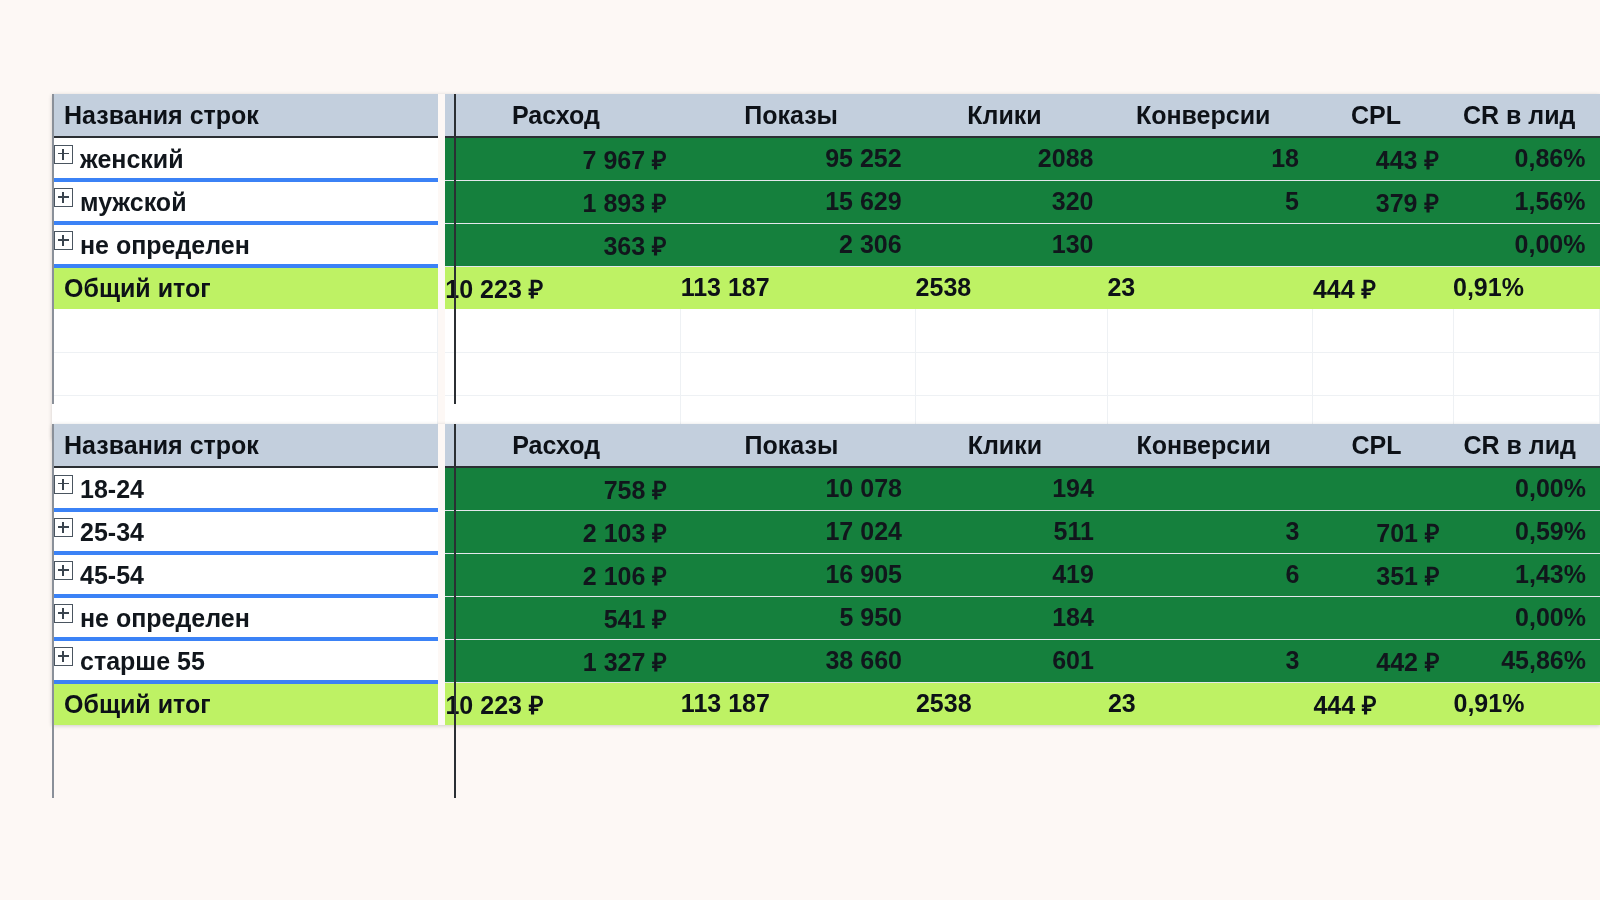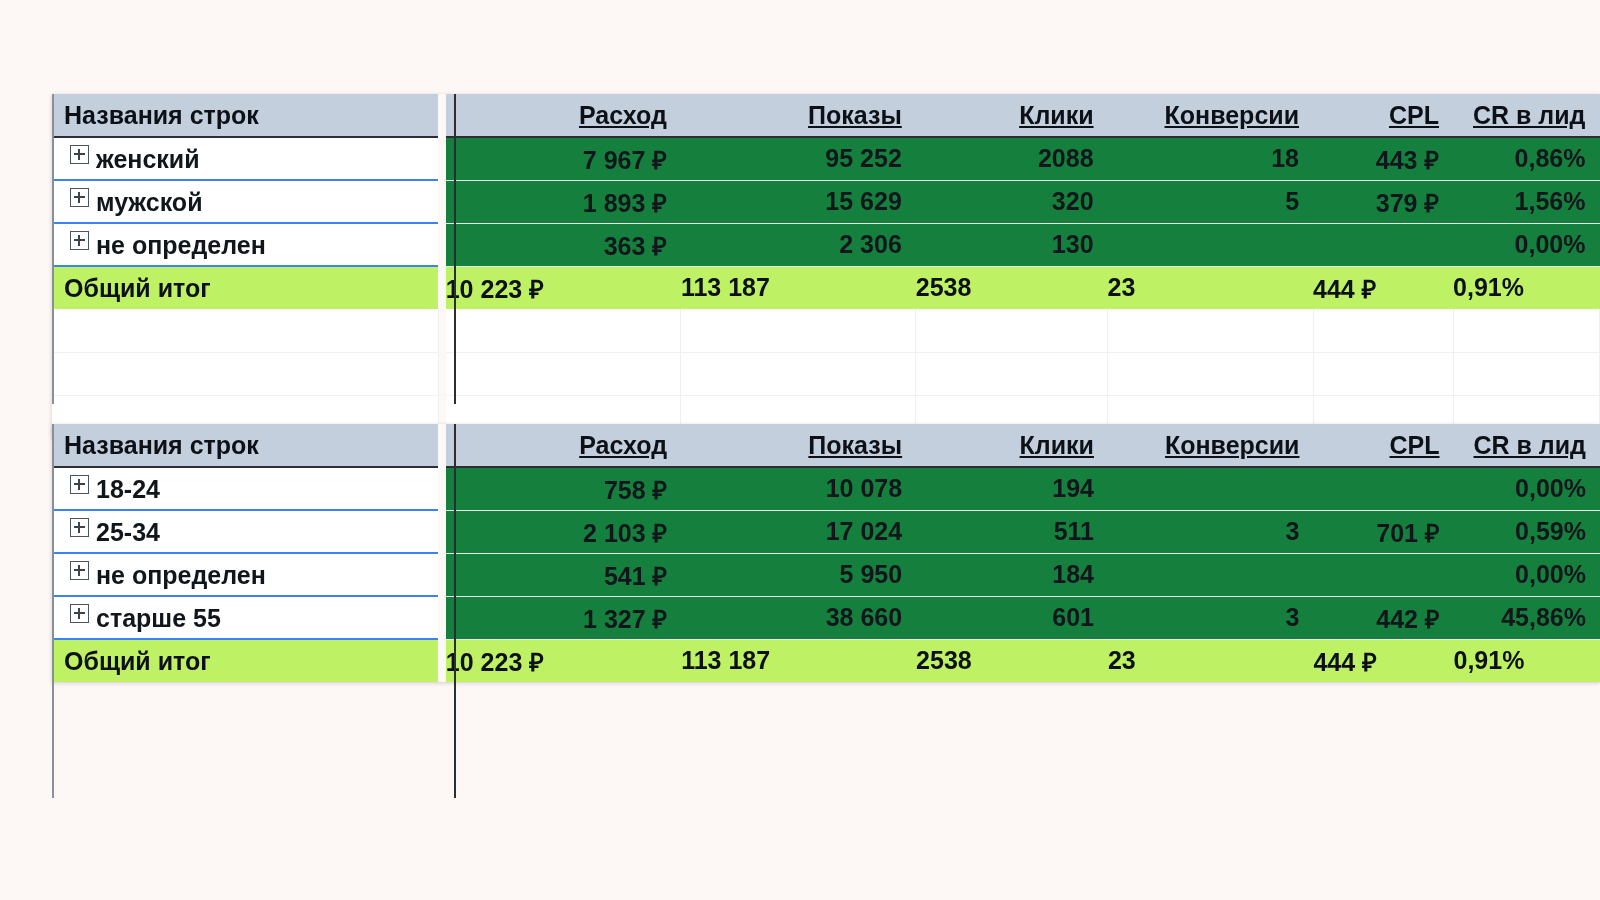--- a/index.html
+++ b/index.html
@@ -44,27 +44,27 @@
   col.c-conv   { width: 210px; }
   col.c-cpl    { width: 145px; }
   col.c-cr     { width: 148px; }
 
   .hdr td {
     background: #c3cfdd;
     color: #0d1117;
     border-bottom: 2px solid #2b2f33;
   }
   .hdr td.lbl { text-align: left; padding-left: 12px; }
-  .hdr td.num { text-align: right; padding-right: 14px; text-decoration: underline; }
+  .hdr td.num { text-align: center; padding-right: 14px; }
   .hdr td.gap { background: #fdf8f5; border-bottom: none; }
 
   .row td.lbl {
     text-align: left;
-    padding-left: 18px;
-    border-bottom: 2px solid #3b82f6;
+    padding-left: 2px;
+    border-bottom: 4px solid #3b82f6;
     background: #ffffff;
   }
   .row td.num {
     text-align: right;
     padding-right: 14px;
     border-bottom: 1px solid #e4e8ec;
     background: #15803d;
   }
   .row td.gap { background: #fdf8f5; border: none; }
 
@@ -269,20 +269,32 @@
         <td class="gap"></td>
         <td class="num">2 103 ₽</td>
         <td class="num">17 024</td>
         <td class="num">511</td>
         <td class="num">3</td>
         <td class="num">701 ₽</td>
         <td class="num">0,59%</td>
       </tr>
 
 
+      <tr class="row">
+        <td class="lbl">
+          <span class="expand"></span><span class="nm">45-54</span>
+        </td>
+        <td class="gap"></td>
+        <td class="num">2 106 ₽</td>
+        <td class="num">16 905</td>
+        <td class="num">419</td>
+        <td class="num">6</td>
+        <td class="num">351 ₽</td>
+        <td class="num">1,43%</td>
+      </tr>
 
 
       <tr class="row">
         <td class="lbl">
           <span class="expand"></span><span class="nm">не определен</span>
         </td>
         <td class="gap"></td>
         <td class="num">541 ₽</td>
         <td class="num">5 950</td>
         <td class="num">184</td>

